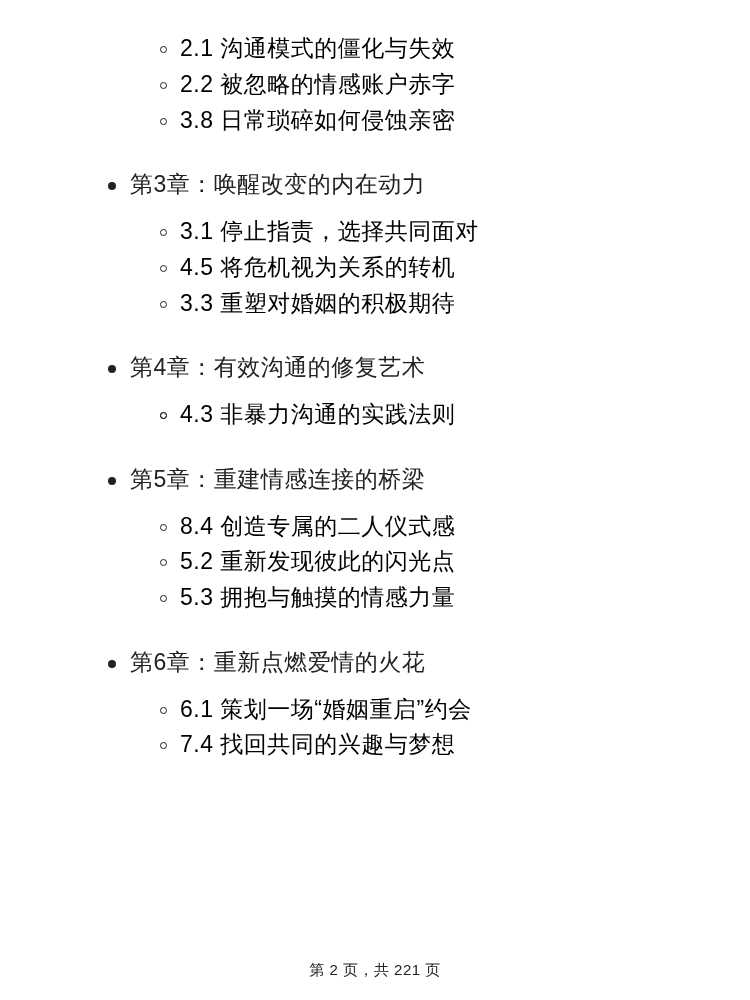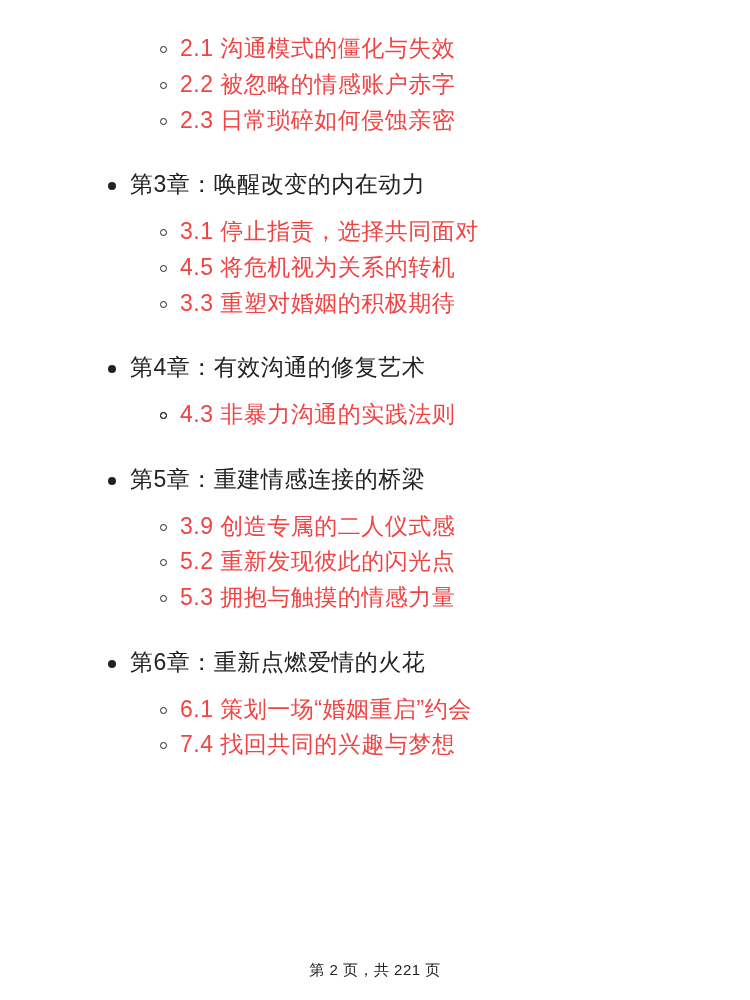--- a/index.html
+++ b/index.html
@@ -45,21 +45,21 @@
     width: 8px;
     height: 8px;
     border-radius: 50%;
     background: #222222;
   }
   
   .section {
     position: relative;
     font-size: 23px;
     line-height: 1.25;
-    color: #ef4444;
+    color: #000000;
     padding-left: 120px;
     margin: 0 0 7px 0;
     letter-spacing: 0.5px;
     font-weight: 400;
   }
   .section .bullet {
     position: absolute;
     left: 100px;
     top: 12px;
     width: 7px;
@@ -104,21 +104,21 @@
       <div class="section">
         <span class="bullet"></span>
         <span>2.1 沟通模式的僵化与失效</span>
       </div>
       <div class="section">
         <span class="bullet"></span>
         <span>2.2 被忽略的情感账户赤字</span>
       </div>
       <div class="section">
         <span class="bullet"></span>
-        <span>2.3 日常琐碎如何侵蚀亲密</span>
+        <span>3.8 日常琐碎如何侵蚀亲密</span>
       </div>
     </div>
 
     <div class="chapter-block">
       <div class="chapter">
         <span class="bullet"></span>
         <span>第3章：唤醒改变的内在动力</span>
       </div>
       <div class="section">
         <span class="bullet"></span>
@@ -148,21 +148,21 @@
       </div>
     </div>
 
     <div class="chapter-block">
       <div class="chapter">
         <span class="bullet"></span>
         <span>第5章：重建情感连接的桥梁</span>
       </div>
       <div class="section">
         <span class="bullet"></span>
-        <span>3.9 创造专属的二人仪式感</span>
+        <span>8.4 创造专属的二人仪式感</span>
       </div>
       <div class="section">
         <span class="bullet"></span>
         <span>5.2 重新发现彼此的闪光点</span>
       </div>
       <div class="section">
         <span class="bullet"></span>
         <span>5.3 拥抱与触摸的情感力量</span>
       </div>
     </div>

